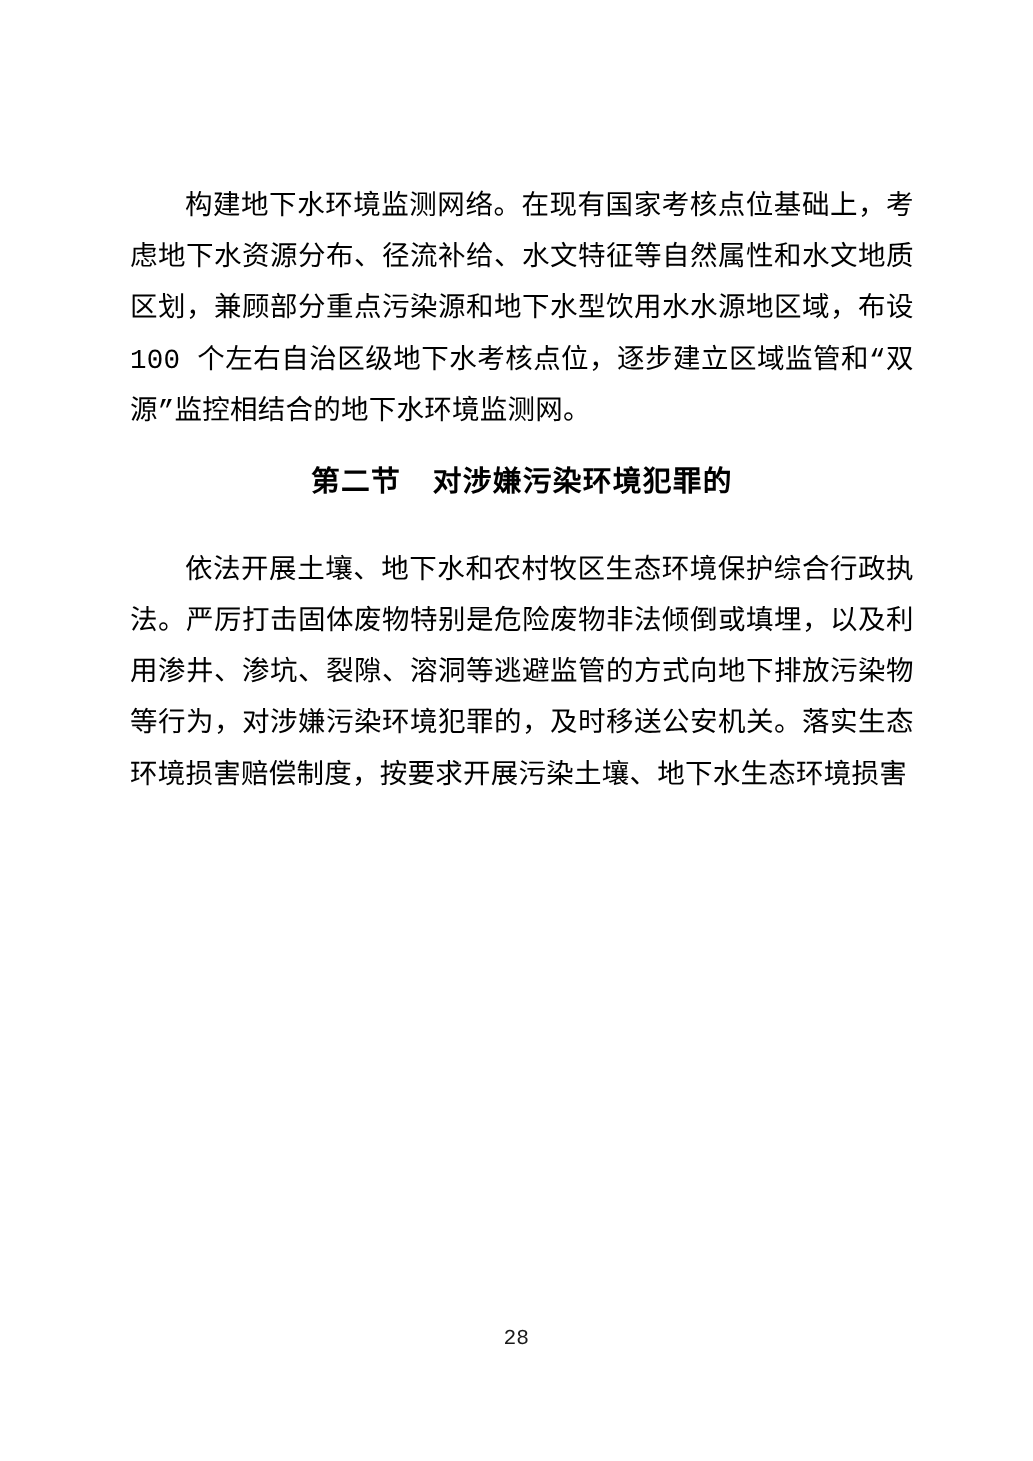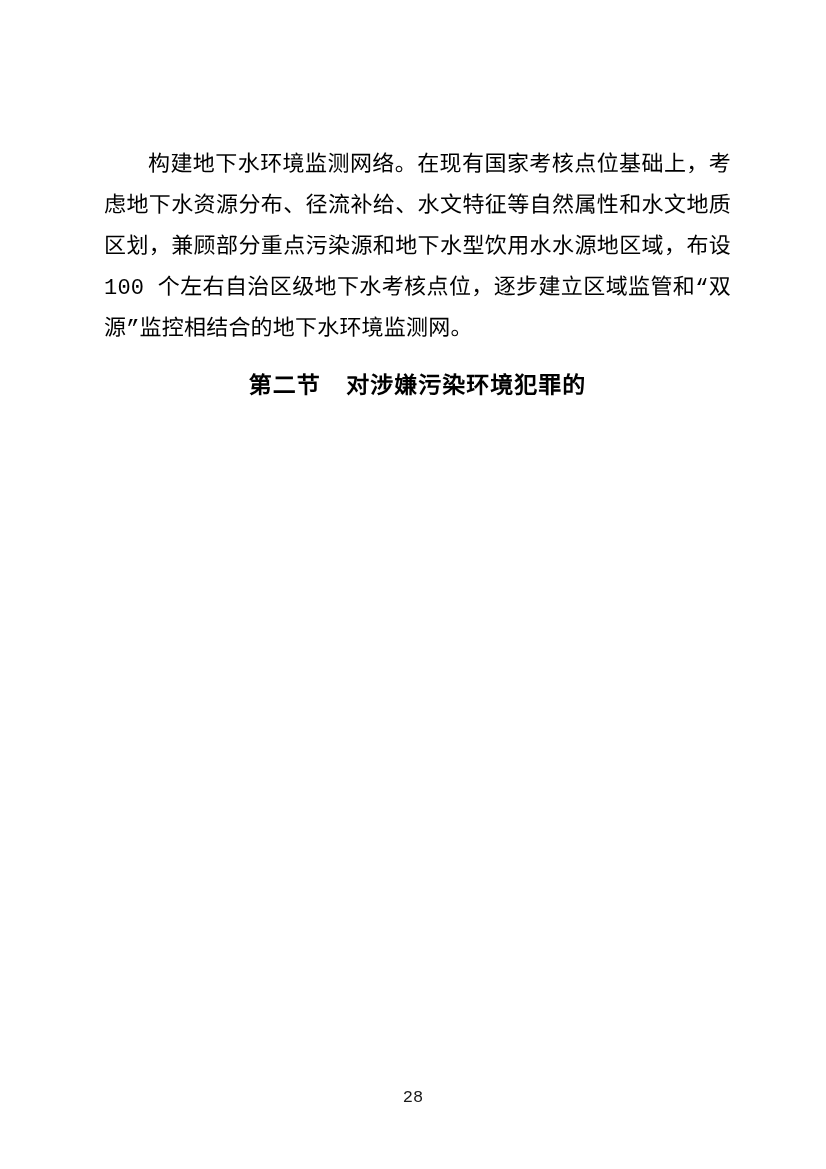--- a/index.html
+++ b/index.html
@@ -38,33 +38,34 @@
     font-weight: bold;
     text-align: center;
     letter-spacing: 1px;
     white-space: nowrap;
   }
   .section-number {
     margin-right: 1.1em;
   }
   .page-number {
     position: absolute;
-    top: 1086px;
+    top: 1060px;
     left: 0;
     width: 100%;
     text-align: center;
     font-size: 17px;
     line-height: 24px;
     color: #1a1a1a;
   }
 </style>
 </head>
 <body>
 
 <div class="page">
   <div class="body-text">
     <p class="para">构建地下水环境监测网络。在现有国家考核点位基础上，考虑地下水资源分布、径流补给、水文特征等自然属性和水文地质区划，兼顾部分重点污染源和地下水型饮用水水源地区域，布设 100 个左右自治区级地下水考核点位，逐步建立区域监管和“双源”监控相结合的地下水环境监测网。</p>
     <h2 class="section-heading">
       <span class="section-number">第二节</span><span>对涉嫌污染环境犯罪的</span>
     </h2>
+    <p class="para">依法开展土壤、地下水和农村牧区生态环境保护综合行政执法。严厉打击固体废物特别是危险废物非法倾倒或填埋，以及利用渗井、渗坑、裂隙、溶洞等逃避监管的方式向地下排放污染物等行为，对涉嫌污染环境犯罪的，及时移送公安机关。落实生态环境损害赔偿制度，按要求开展污染土壤、地下水生态环境损害</p>
   </div>
   <div class="page-number">28</div>
 </div>
 
 </body></html>

